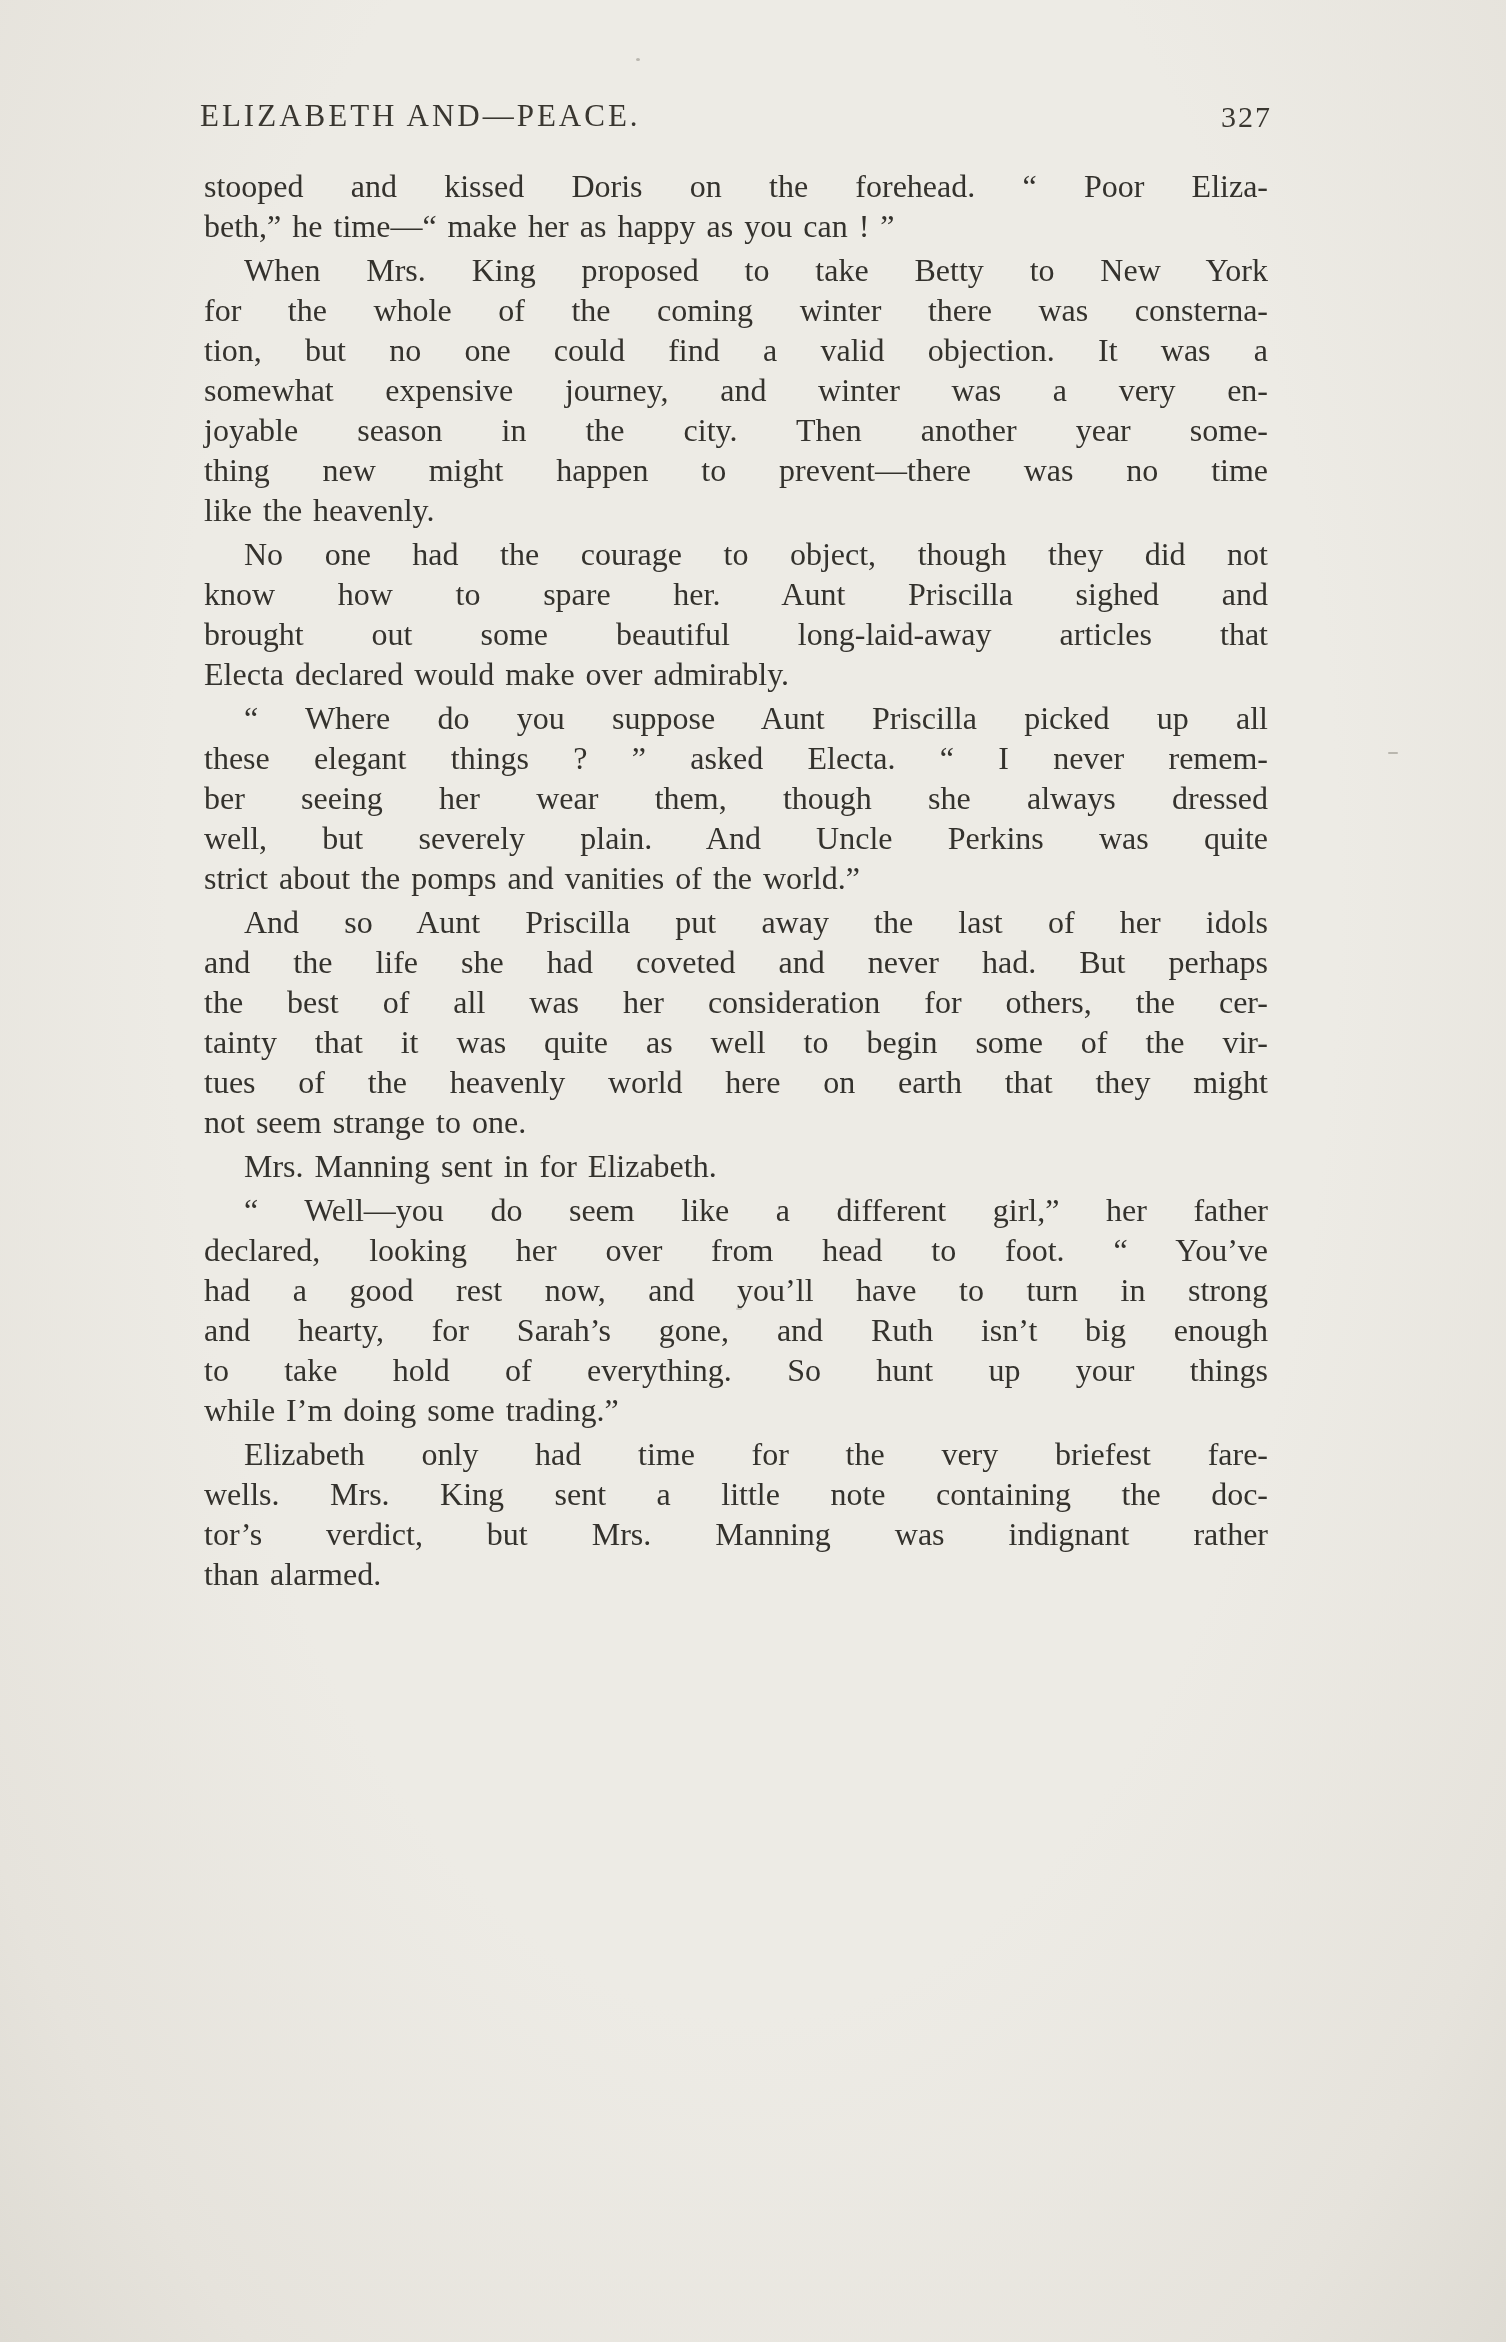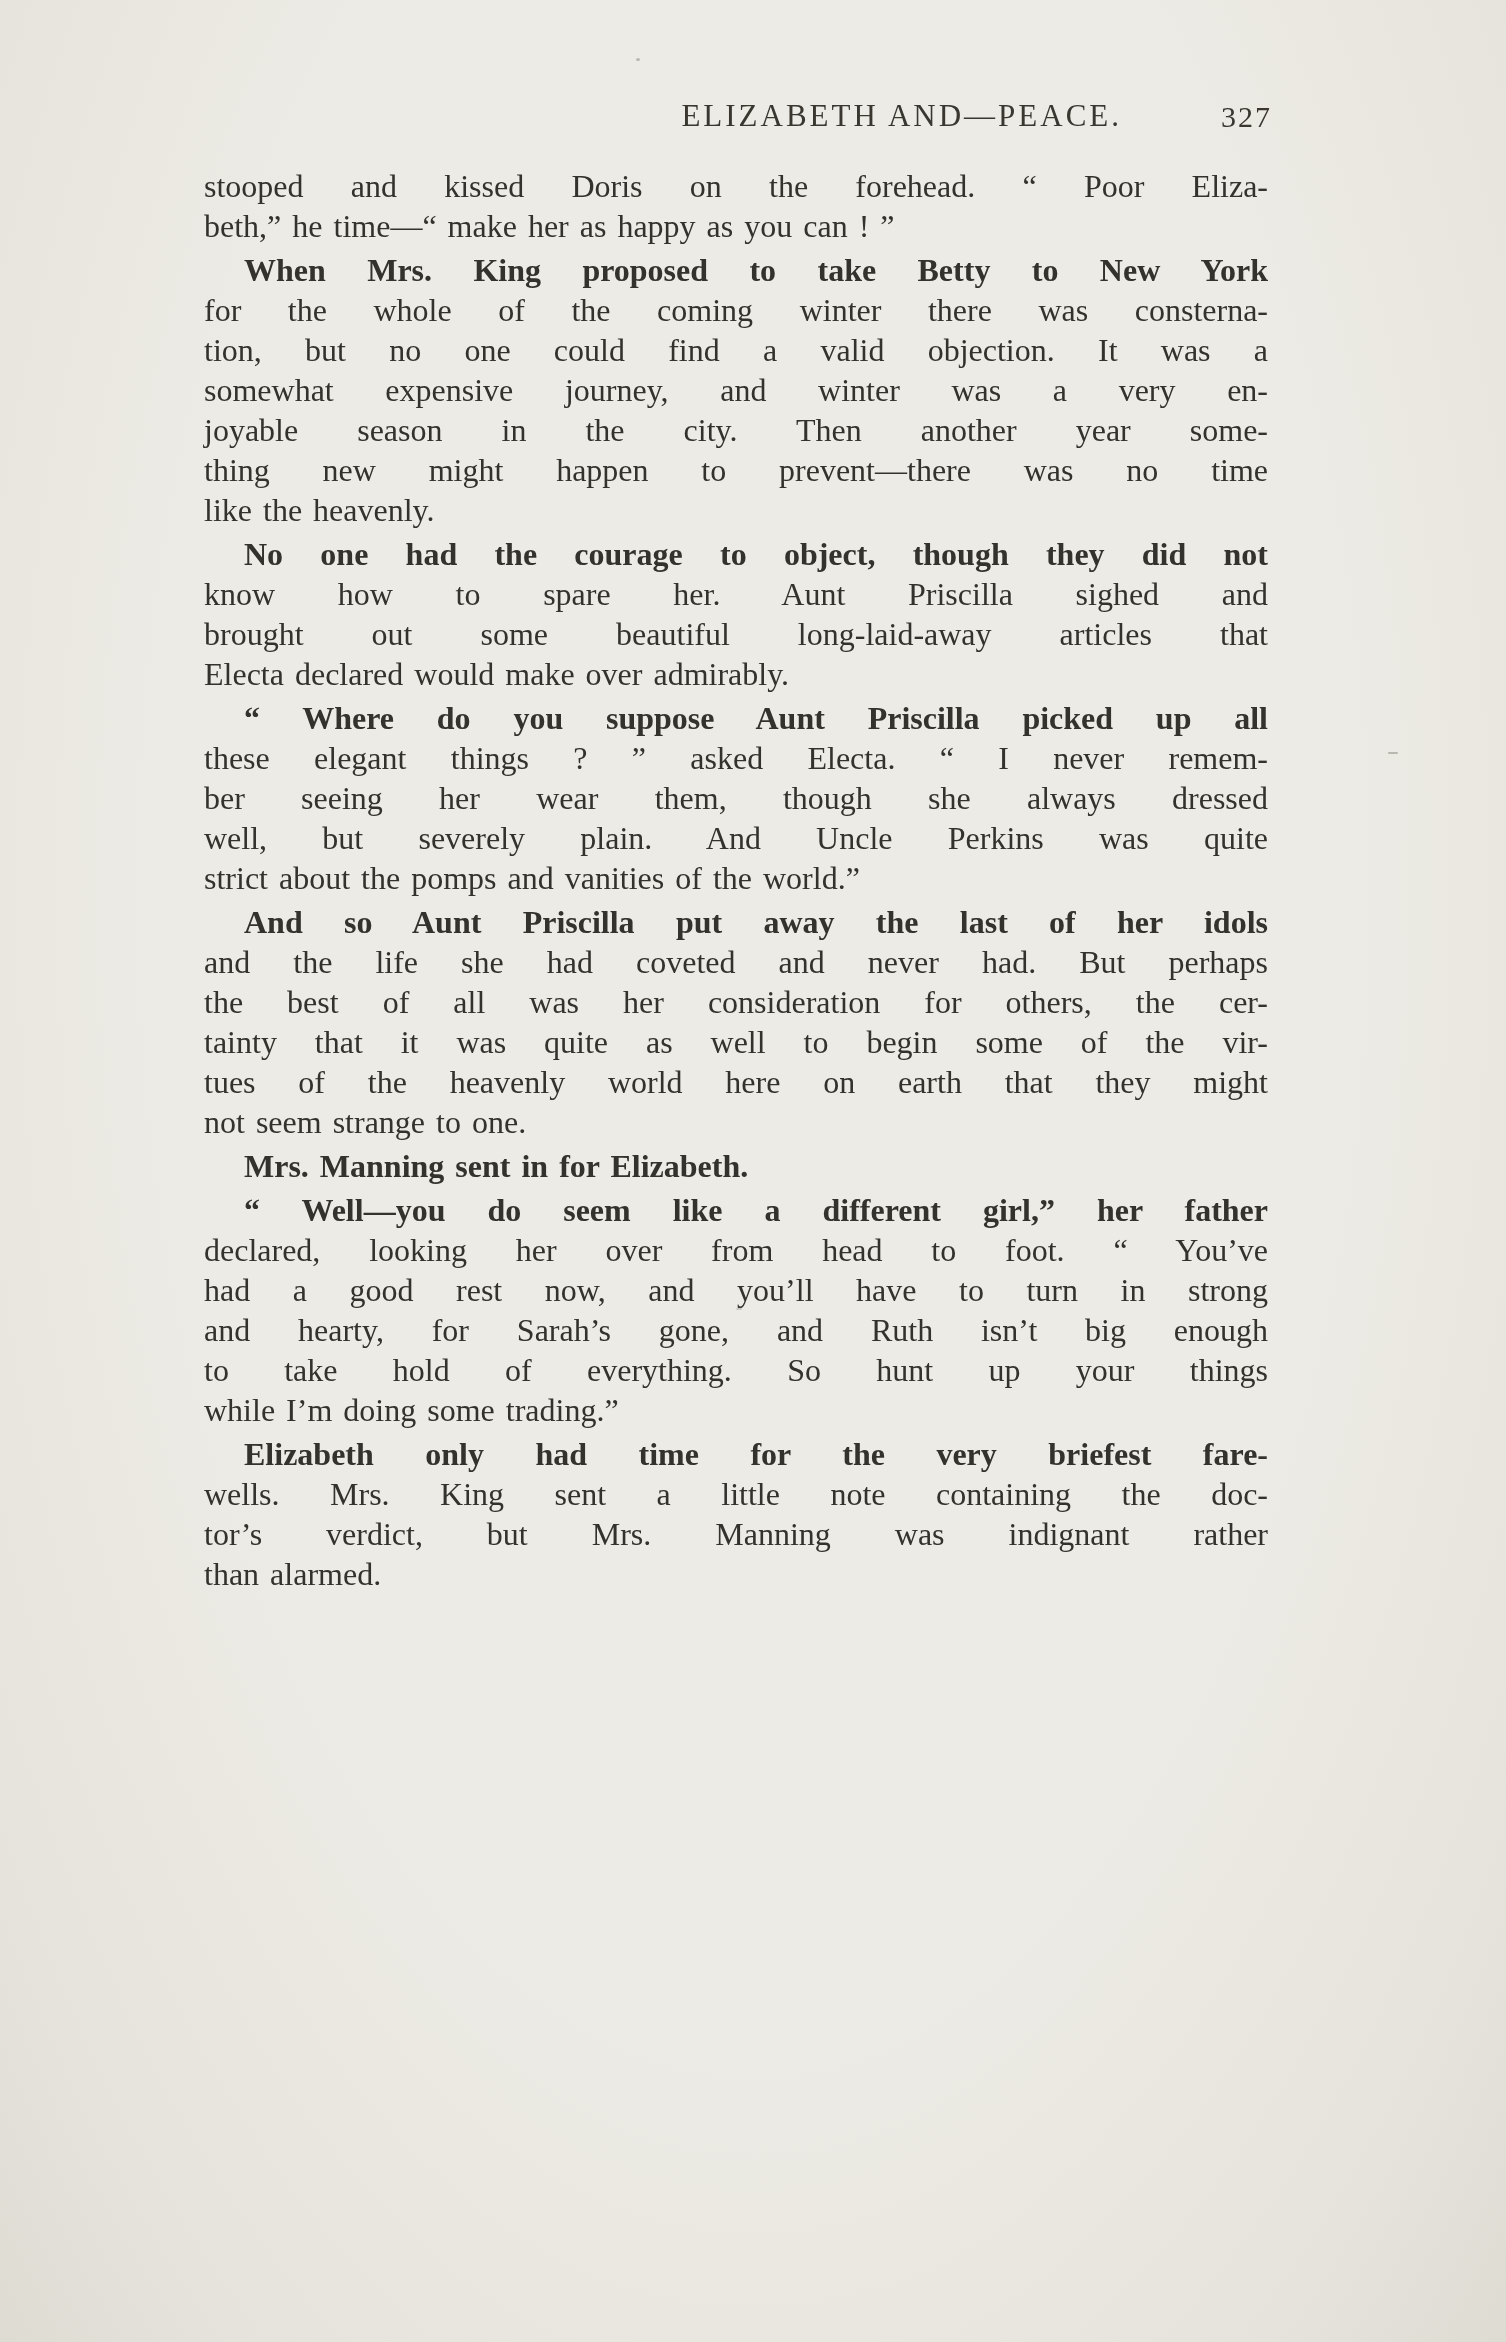--- a/index.html
+++ b/index.html
@@ -21,21 +21,21 @@
     position: absolute;
     top: 98px;
     left: 200px;
     width: 1072px;
     height: 42px;
   }
   .head-title {
     position: absolute;
     left: 0;
     right: 150px;
-    text-align: right;
+    text-align: left;
     font-size: 31px;
     letter-spacing: 3px;
     color: #3a3731;
     white-space: nowrap;
   }
   .folio {
     position: absolute;
     right: 0;
     top: 2px;
     font-size: 30px;
@@ -57,21 +57,20 @@
     text-align: left;
     white-space: normal;
   }
   .line.just {
     text-align: justify;
     text-align-last: justify;
     -moz-text-align-last: justify;
   }
   .line.indent {
     text-indent: 40px;
-    font-weight: bold;
   }
   .speck {
     position: absolute;
     background: #8f8c84;
     border-radius: 50%;
     opacity: 0.55;
   }
   .speck-1 { left: 636px; top: 58px;  width: 4px; height: 3px; }
   .speck-2 { left: 1388px; top: 752px; width: 10px; height: 2px; border-radius: 2px; }
   .speck-3 { left: 736px; top: 1308px; width: 6px; height: 2px; border-radius: 2px; opacity: 0.35; }

